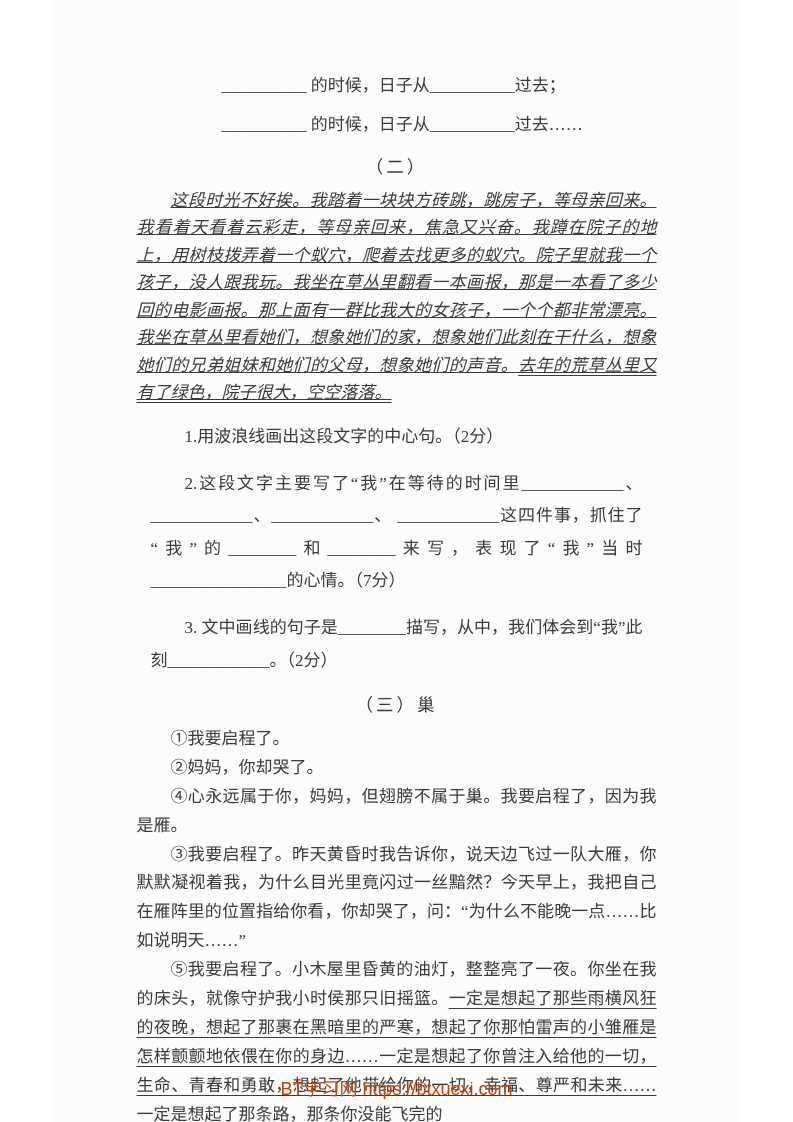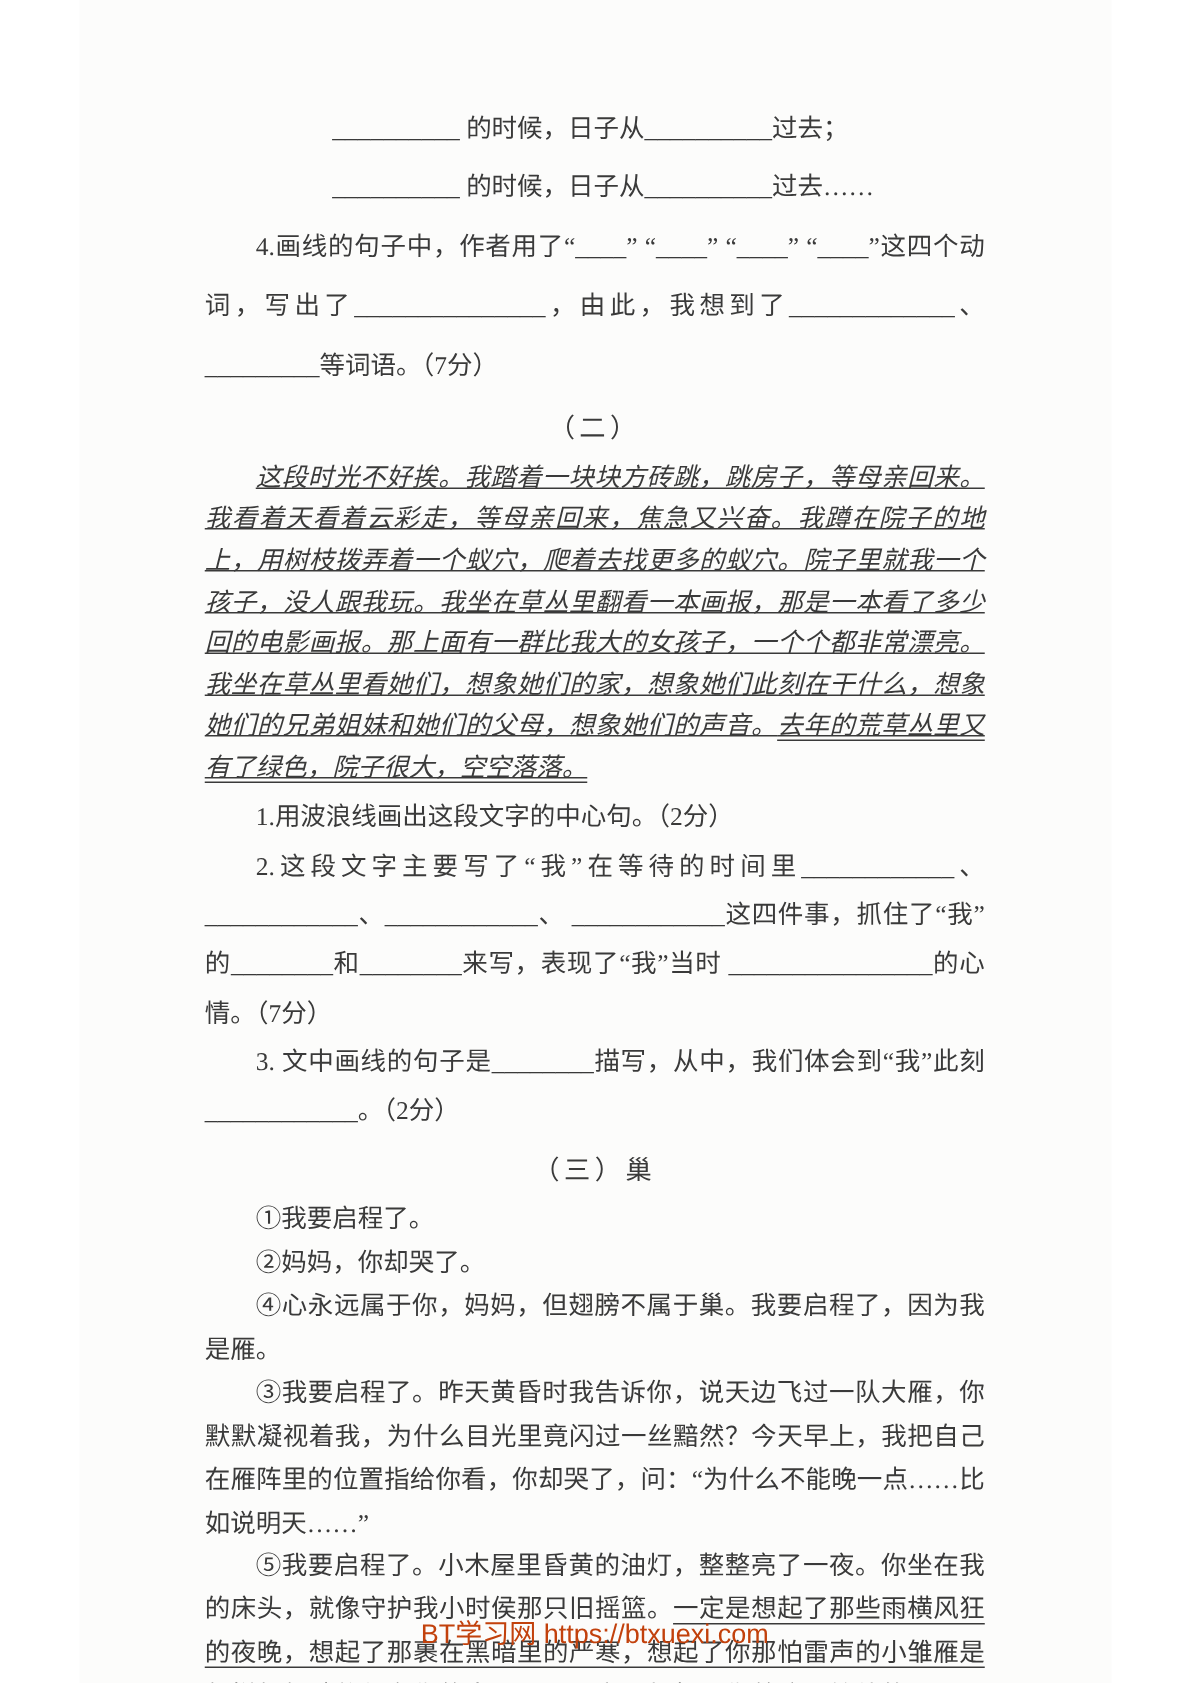--- a/index.html
+++ b/index.html
@@ -49,21 +49,21 @@
     text-indent: 2em;
     font-style: italic;
     text-decoration: underline;
   }
   .underlined {
     text-decoration: underline;
     text-underline-offset: 4px;
   }
   
   .question {
-    margin: 0;
+    margin: 14px;
     line-height: 1.92;
     text-align: justify;
     text-indent: 2em;
     font-style: normal;
   }
   .q-block { margin-top: 4px; }
   
   .sec-three p {
     margin: 0;
     line-height: 1.7;
@@ -83,21 +83,20 @@
   }
 </style>
 </head>
 <body>
 
 <div class="page">
 
   <div class="sec-one">
     <p class="fill-line">__________ 的时候，日子从__________过去；</p>
     <p class="fill-line">__________ 的时候，日子从__________过去……</p>
-    <p class="question-4">4.画线的句子中，作者用了“____” “____” “____” “____”这四个动词，写出了_______________，由此，我想到了_____________、_________等词语。（7分）</p>
   </div>
 
   <h3 class="sec-heading">（二）</h3>
 
   <p class="passage"><span>这段时光不好挨。我踏着一块块方砖跳，跳房子，等母亲回来。我看着天看着云彩走，等母亲回来，焦急又兴奋。我蹲在院子的地上，用树枝拨弄着一个蚁穴，爬着去找更多的蚁穴。院子里就我一个孩子，没人跟我玩。我坐在草丛里翻看一本画报，那是一本看了多少回的电影画报。那上面有一群比我大的女孩子，一个个都非常漂亮。我坐在草丛里看她们，想象她们的家，想象她们此刻在干什么，想象她们的兄弟姐妹和她们的父母，想象她们的声音。</span><span class="underlined">去年的荒草丛里又有了绿色，院子很大，空空落落。</span></p>
 
   <div class="q-block">
     <p class="question">1.用波浪线画出这段文字的中心句。（2分）</p>
     <p class="question">2.这段文字主要写了“我”在等待的时间里____________、____________、____________、 ____________这四件事，抓住了“我”的________和________来写，表现了“我”当时 ________________的心情。（7分）</p>
     <p class="question">3. 文中画线的句子是________描写，从中，我们体会到“我”此刻____________。（2分）</p>

